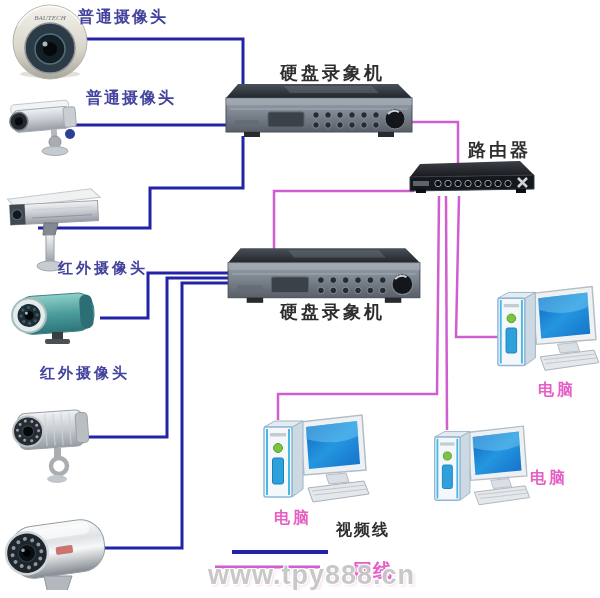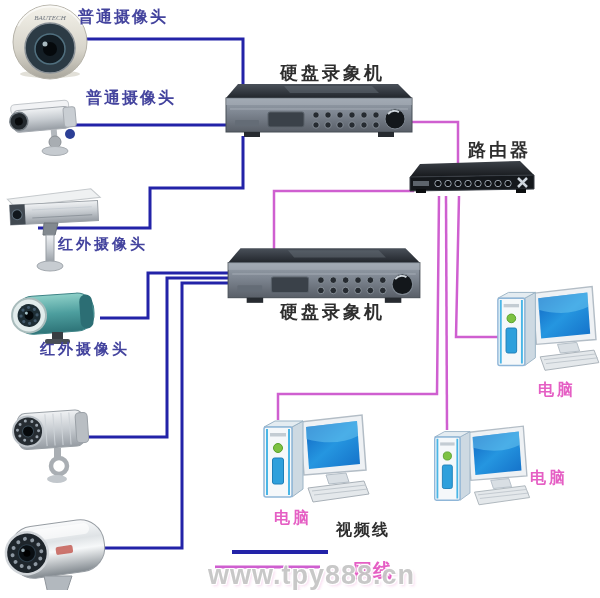--- a/index.html
+++ b/index.html
@@ -6,21 +6,21 @@
   .stage{
     position:relative;width:600px;height:590px;background:#ffffff;overflow:hidden;
     font-family:"Liberation Serif",serif;
   }
   .wires{position:absolute;left:0;top:0;z-index:1;}
   .wv{stroke:var(--video-line,#2323a8);stroke-width:3;fill:none;}
   .wn{stroke:var(--network-line,#cf5fd0);stroke-width:2.5;fill:none;}
   .device{position:absolute;z-index:2;}
   .lbl{position:absolute;z-index:3;white-space:nowrap;font-weight:700;}
   .lbl.cam{color:var(--camera-label,#44449e);font-size:16px;letter-spacing:2px;}
-  .lbl.cam.sm{font-size:15px;letter-spacing:3px;}
+  .lbl.cam.sm{font-size:15px;letter-spacing:3px;margin-top:24px;}
   .lbl.dev{color:var(--device-label,#2e2e2e);font-size:18px;letter-spacing:3px;}
   .lbl.pc{color:var(--pc-label,#e55fc4);font-size:16px;letter-spacing:3px;text-align:center;}
   .watermark{
     position:absolute;z-index:9;left:208px;top:560px;
     font-family:"Liberation Sans",sans-serif;font-size:27px;font-weight:bold;letter-spacing:1px;
     color:#c6c6c6;opacity:.95;
     text-shadow:1px 1px 0 #ffffff,-1px -1px 0 #ffffff,1px -1px 0 #ffffff,-1px 1px 0 #ffffff,2px 2px 3px rgba(230,120,200,.30);
   }
 </style>
 </head>

